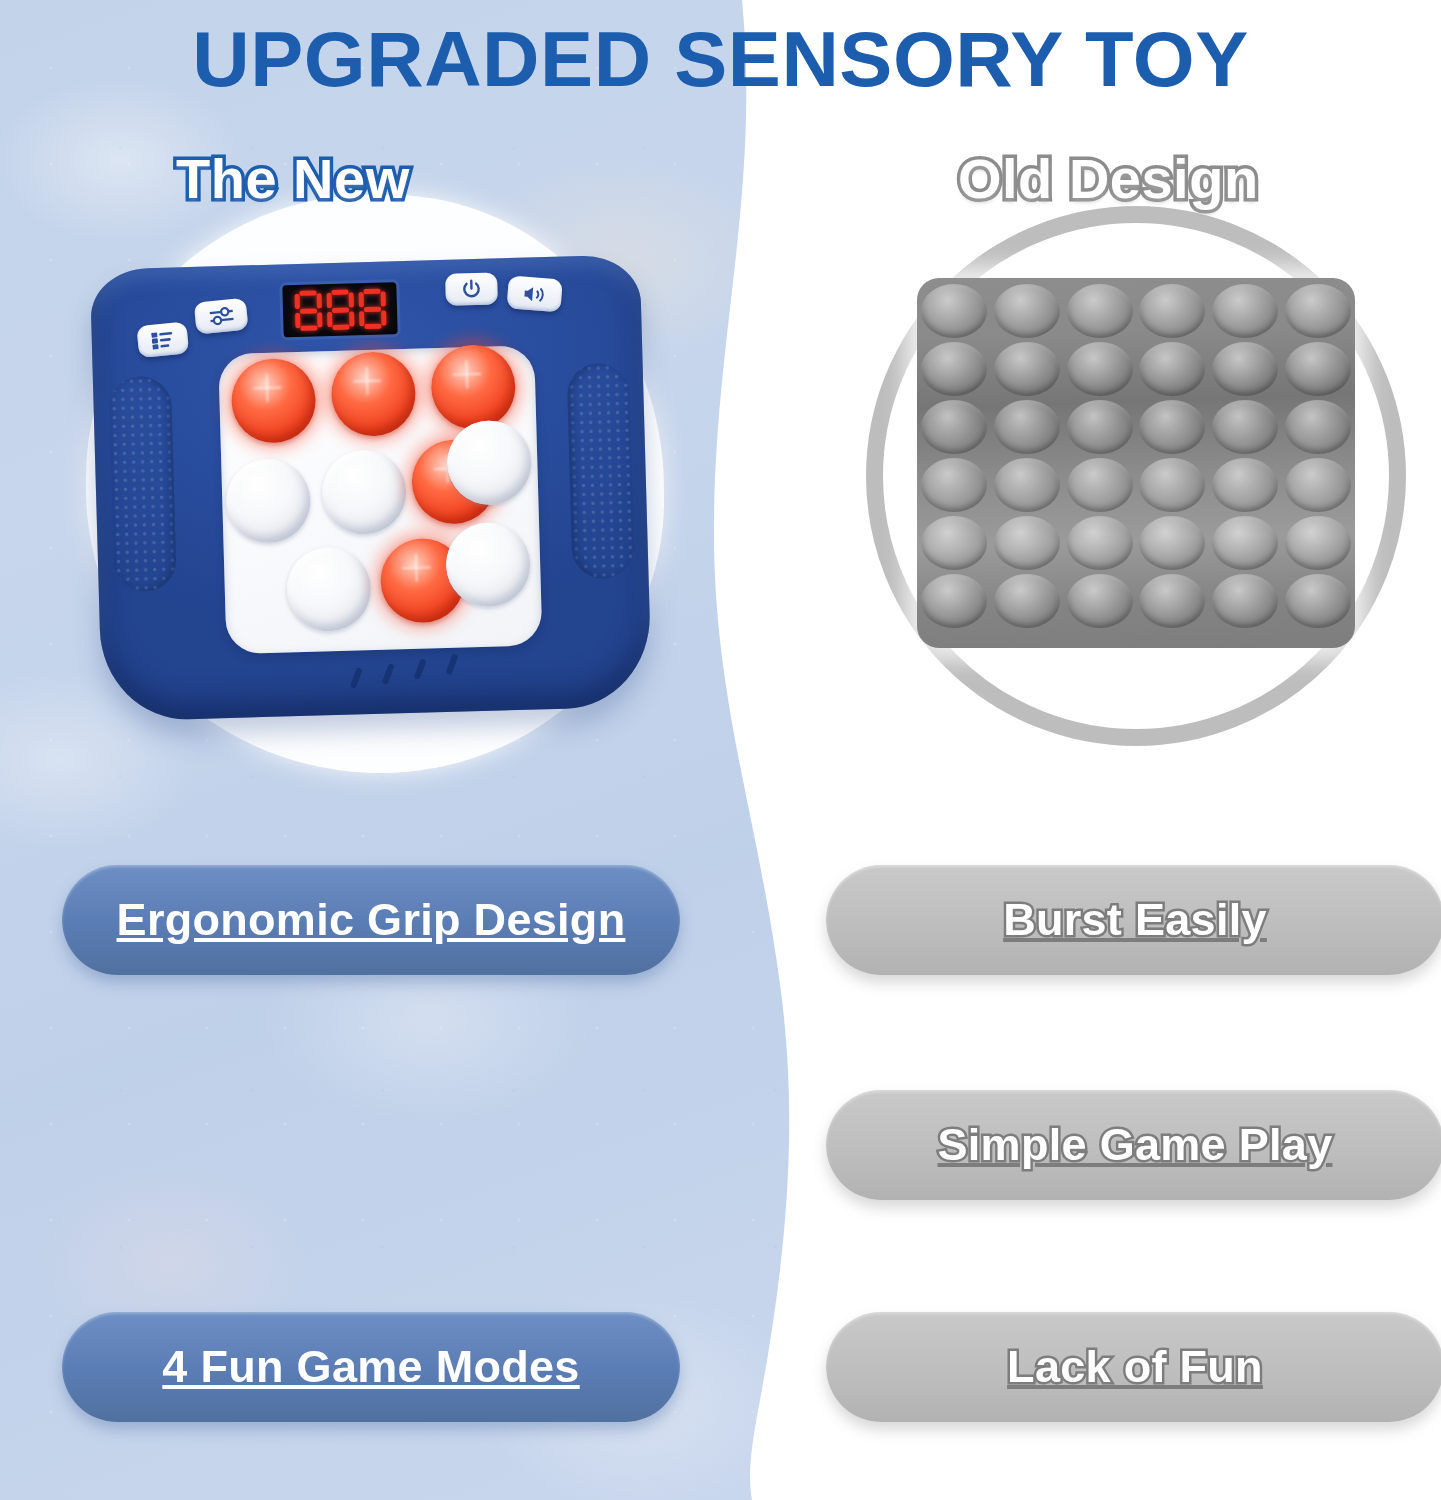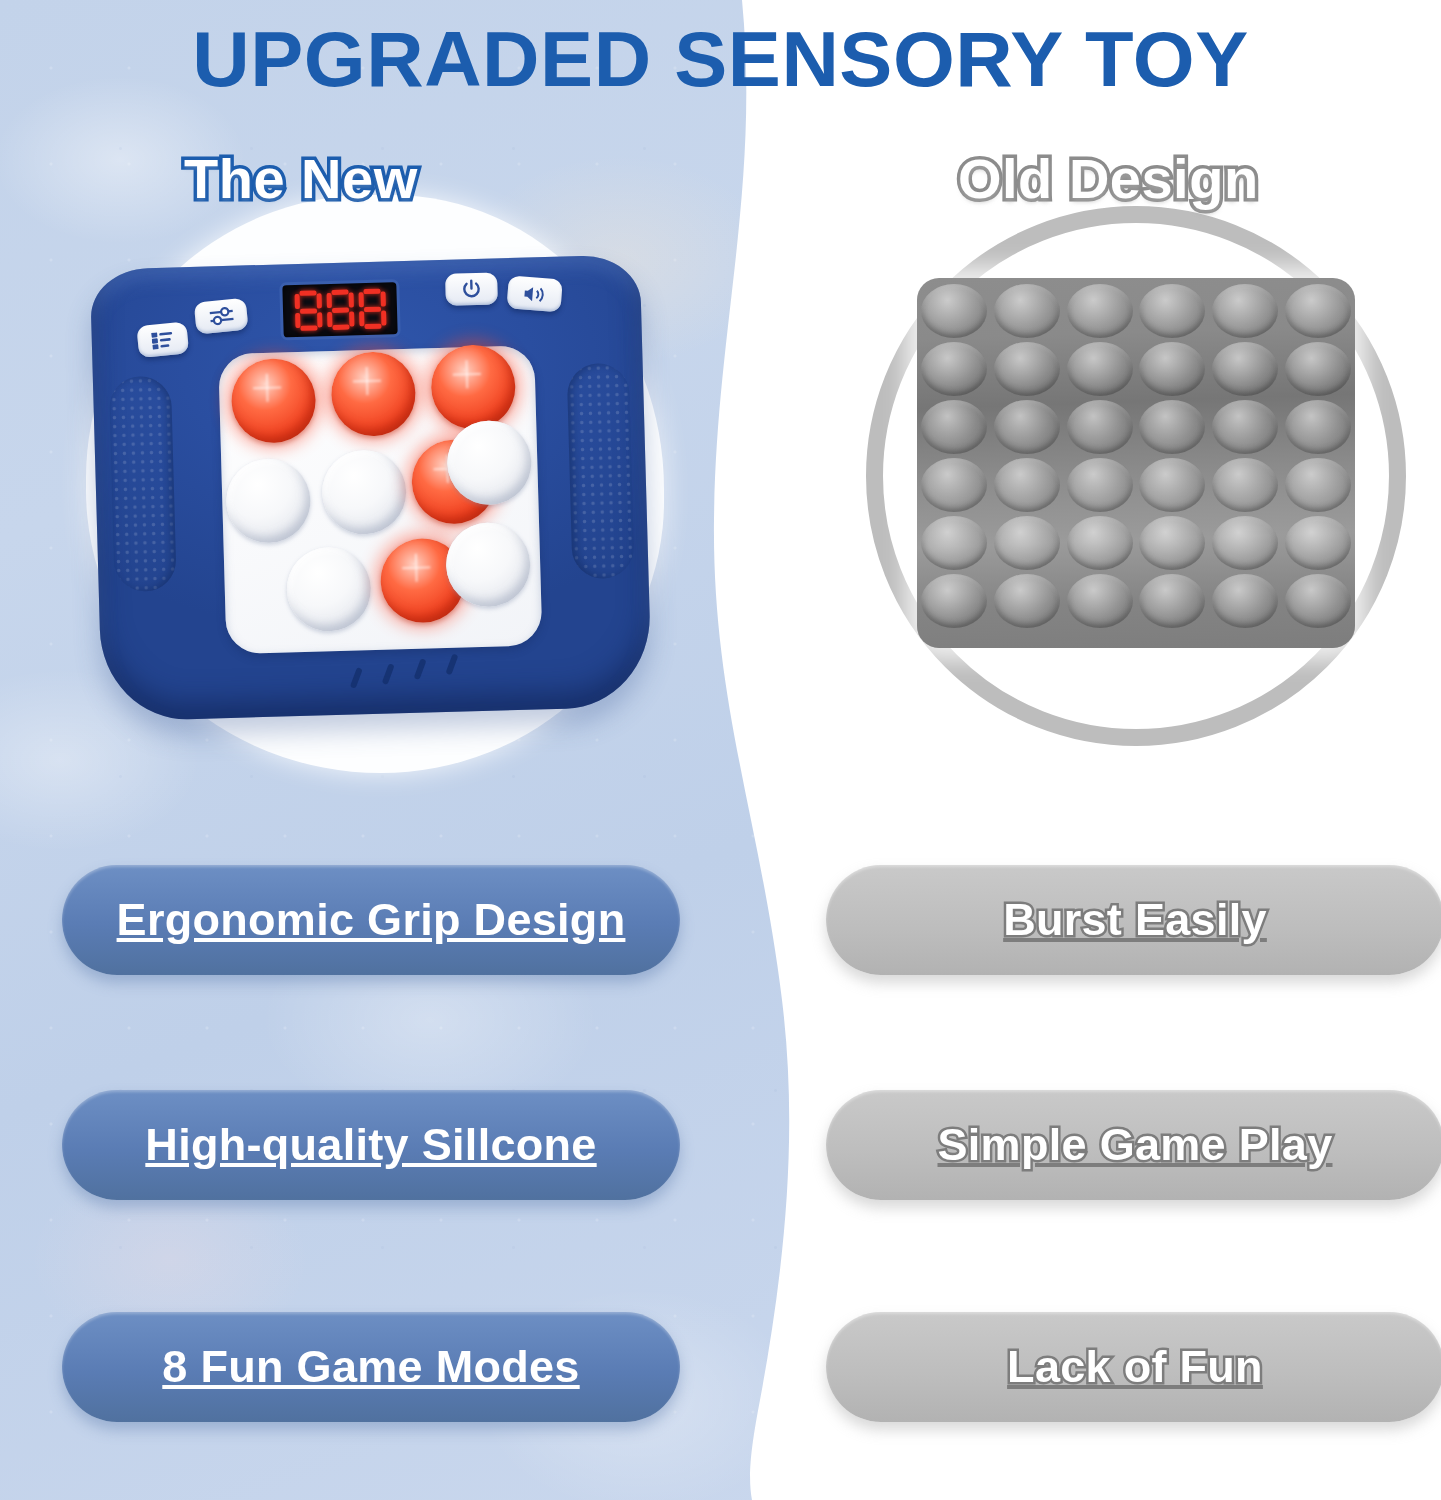--- a/index.html
+++ b/index.html
@@ -42,21 +42,21 @@
     color:#1c5dae; white-space:nowrap;
     transform:scaleX(1.02); transform-origin:center;
   }
 
   
   .sub{
     position:absolute; font-size:56px; font-weight:bold; white-space:nowrap;
     color:#ffffff; letter-spacing:.5px;
   }
   .sub.new{
-    left:184px; top:146px;
+    left:176px; top:146px;
     -webkit-text-stroke:7px #1c5dae;
     paint-order:stroke fill;
     text-shadow:0 3px 3px rgba(120,150,190,.35);
     text-align:right;
   }
   .sub.old{
     left:958px; top:146px;
     -webkit-text-stroke:7px #8c8c8c;
     paint-order:stroke fill;
     text-shadow:0 4px 4px rgba(170,170,170,.55);
@@ -356,20 +356,19 @@
       <i class="pop"></i>
         <i class="pop"></i>
         <i class="pop"></i>
       <i class="pop"></i>
         <i class="pop"></i>
         <i class="pop"></i>
     </div>
   </div>
 
   <div class="pill blue r1">Ergonomic Grip Design</div>
-  <div class="pill blue r2">High-quality Sillcone</div>
-  <div class="pill blue r3">8 Fun Game Modes</div>
+  <div class="pill blue r3">4 Fun Game Modes</div>
 
   <div class="pill gray r1">Burst Easily</div>
   <div class="pill gray r2">Simple Game Play</div>
   <div class="pill gray r3">Lack of Fun</div>
 
 </div>
 
 </body></html>

